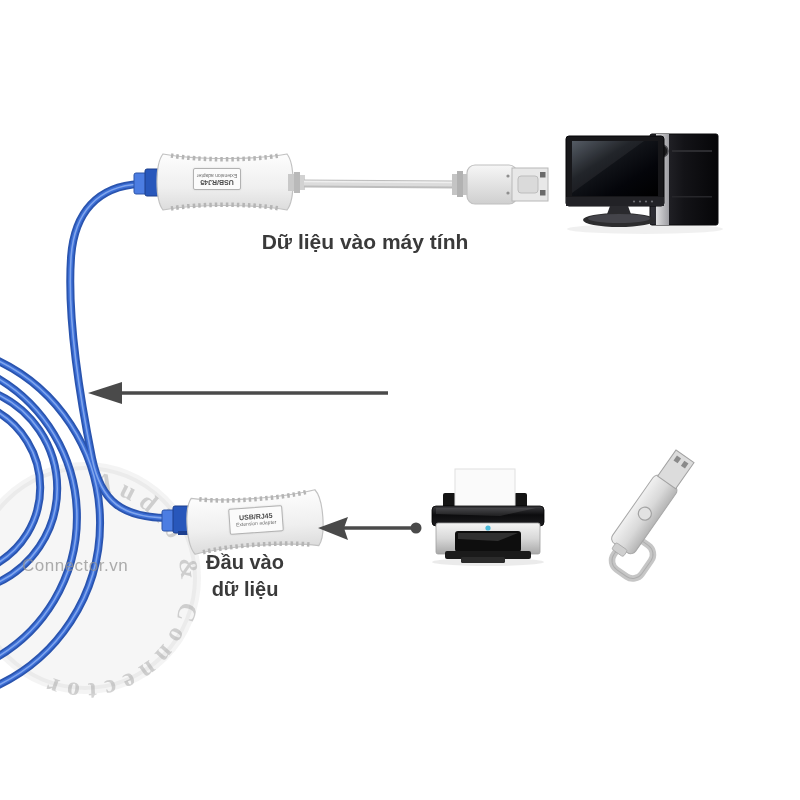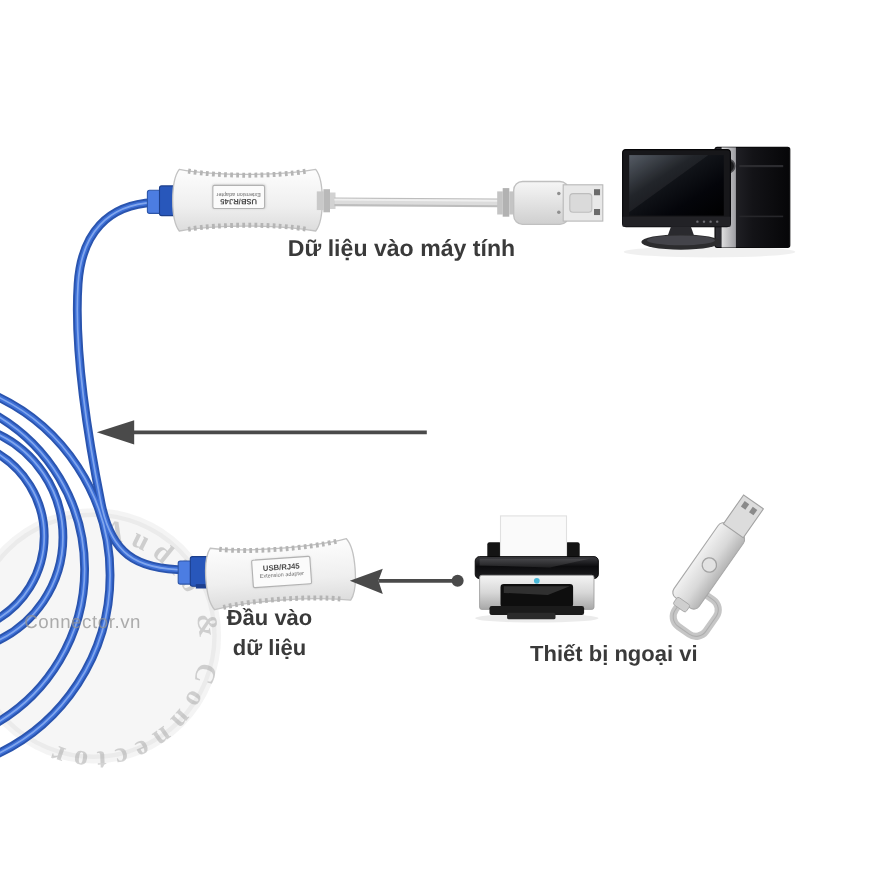--- a/index.html
+++ b/index.html
@@ -5,21 +5,21 @@
   html,body{margin:0;padding:0;background:#fff;}
   .stage{
     position:relative;width:800px;height:800px;background:#ffffff;
     overflow:hidden;font-family:"Liberation Sans", sans-serif;
   }
   .scene{position:absolute;left:0;top:0;}
   .caption{
     position:absolute;color:#3a3a3a;font-weight:700;text-align:center;
     font-family:"Liberation Sans", sans-serif;line-height:1.35;
   }
-  .cap-top{left:228px;top:213px;width:274px;font-size:21px;}
+  .cap-top{left:228px;top:228px;width:274px;font-size:21px;}
   .cap-cable{left:88px;top:354px;width:304px;font-size:22px;}
   .cap-input{left:181px;top:549px;width:128px;font-size:20px;}
   .cap-periph{left:446px;top:582px;width:224px;font-size:20px;}
   .wm-shop{
     position:absolute;left:22px;top:556px;width:160px;font-size:17px;
     color:rgba(145,145,145,0.75);letter-spacing:0.5px;font-weight:400;
     text-align:left;
   }
   .plate{
     position:absolute;background:#fbfbfb;border:1px solid #b2b2b2;border-radius:2px;
@@ -239,17 +239,16 @@
   <div class="plate plate-bottom">
     <div class="l1">USB/RJ45</div>
     <div class="l2">Extension adapter</div>
   </div>
 
   <div class="caption cap-top">Dữ liệu vào máy tính</div>
   <div class="caption cap-input">
     <div>Đầu vào</div>
     <div>dữ liệu</div>
   </div>
-  <div class="caption cap-periph">Thiết bị ngoại vi</div>
 
   <div class="wm-shop">Connector.vn</div>
 
 </div>
 
 </body></html>

